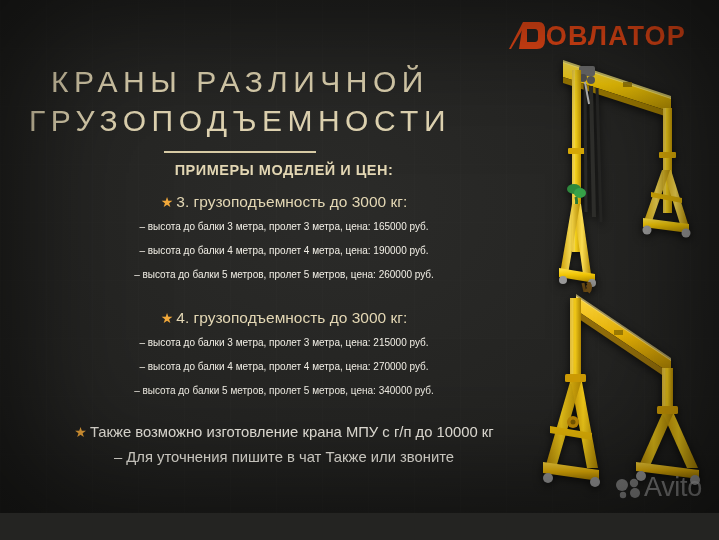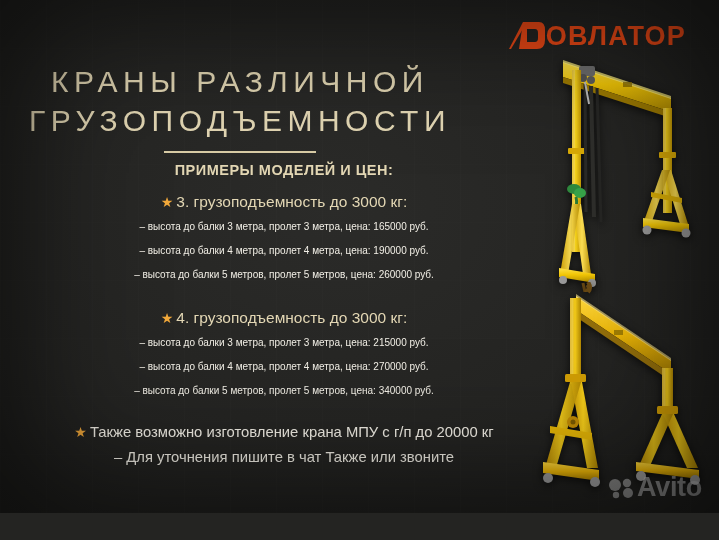--- a/index.html
+++ b/index.html
@@ -162,21 +162,21 @@
     position: absolute;
     right: 17px;
     bottom: 12px;
     display: flex;
     align-items: center;
     opacity: .62;
   }
   #avito-word {
     color: #BFBFBF;
     font-size: 27px;
-    font-weight: 700;
+    font-weight: 400;
     letter-spacing: -0.3px;
     line-height: 1;
     margin-left: 3px;
     font-family: "Liberation Sans", sans-serif;
   }
 </style>
 </head>
 <body>
 
 <div id="poster">
@@ -328,21 +328,21 @@
       <div class="block-heading">
         <span class="star">★</span><span>4. грузоподъемность до 3000 кг:</span>
       </div>
       <div class="spec-line">– высота до балки 3 метра, пролет 3 метра, цена: 215000 руб.</div>
       <div class="spec-line">– высота до балки 4 метра, пролет 4 метра, цена: 270000 руб.</div>
       <div class="spec-line">– высота до балки 5 метров, пролет 5 метров, цена: 340000 руб.</div>
     </div>
 
     <div id="footer">
       <div class="footer-line-1">
-        <span class="star">★</span><span>Также возможно изготовление крана МПУ с г/п до 20000 кг</span>
+        <span class="star">★</span><span>Также возможно изготовление крана МПУ с г/п до 10000 кг</span>
       </div>
       <div class="footer-line-2">– Для уточнения пишите в чат Также или звоните</div>
     </div>
 
   </div>
 
   <div id="avito">
     <svg width="26" height="24" viewBox="0 0 26 24" xmlns="http://www.w3.org/2000/svg">
       <circle cx="7" cy="9" r="6" fill="#BFBFBF"></circle>
       <circle cx="19" cy="7" r="4.2" fill="#BFBFBF"></circle>

